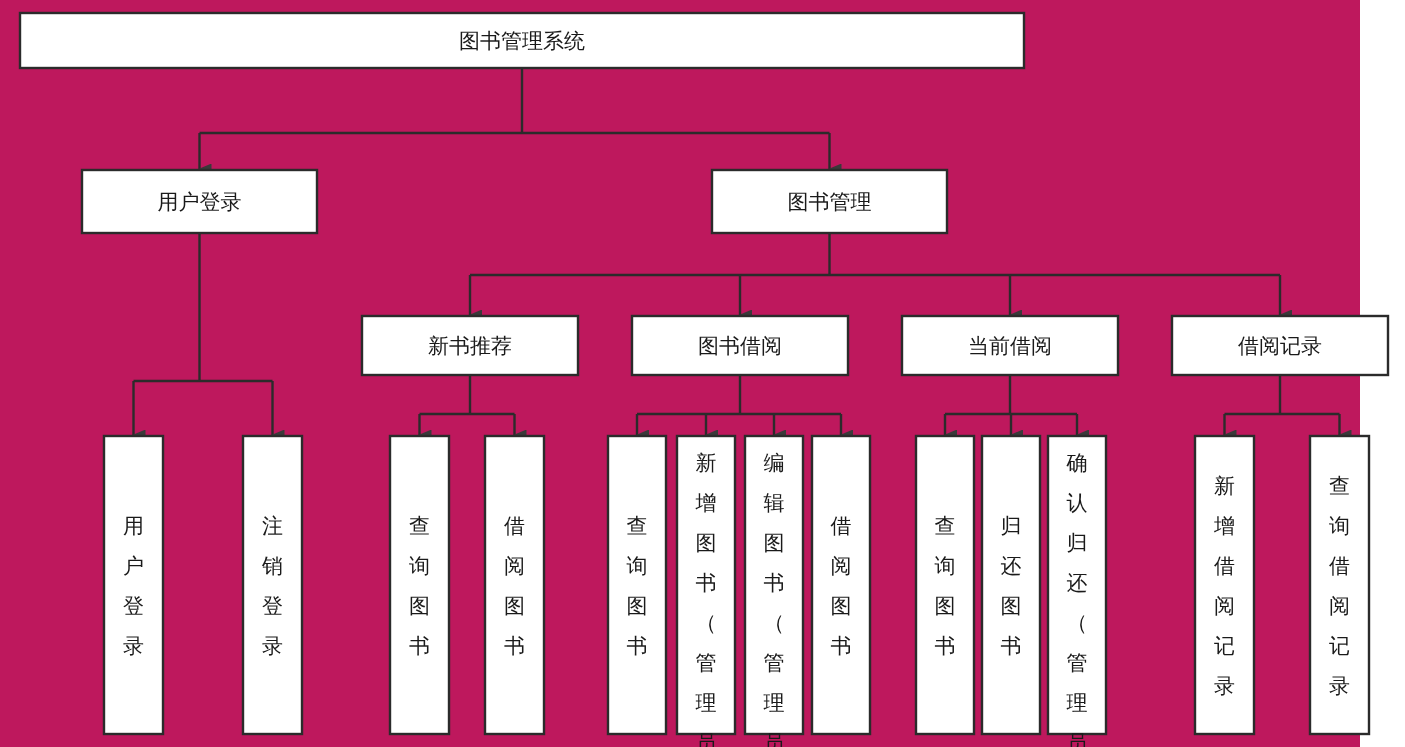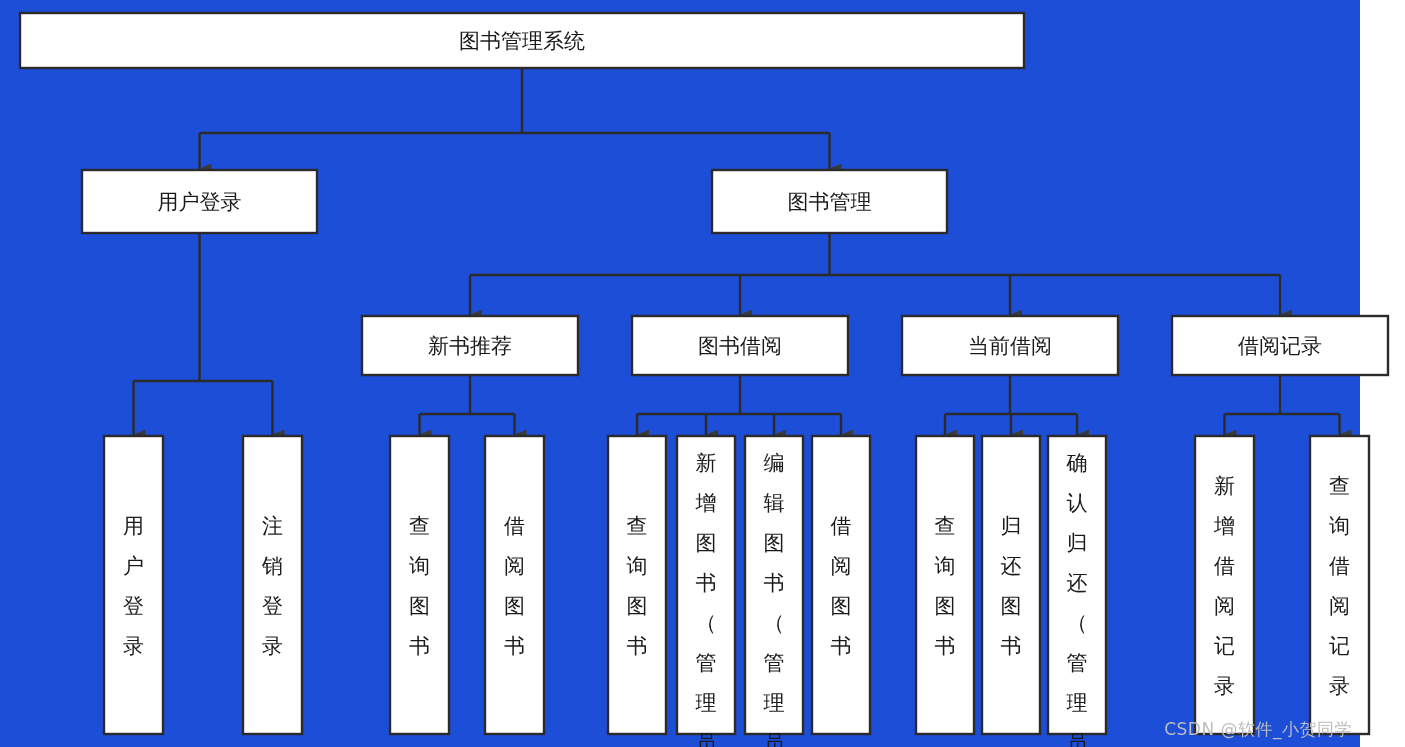--- a/index.html
+++ b/index.html
@@ -10,21 +10,21 @@
   body {
     width: 1405px;
     height: 747px;
     font-family: "DejaVu Sans", "Liberation Sans", sans-serif;
     overflow: hidden;
   }
   #diagram-root {
     position: relative;
     width: 1360px;
     height: 747px;
-    background: #1d4ed8;
+    background: #be185d;
   }
   svg#tree-svg {
     position: absolute;
     left: 0;
     top: 0;
     width: 1405px;
     height: 747px;
   }
   .node-box {
     fill: #ffffff;
@@ -186,14 +186,13 @@
         <g>
           <rect x="1195" y="436" width="59" height="298" class="node-box"></rect>
           <text x="1224.5" y="0" class="vert-label"><tspan x="1224.5" y="487" dominant-baseline="middle">新</tspan><tspan x="1224.5" y="527" dominant-baseline="middle">增</tspan><tspan x="1224.5" y="567" dominant-baseline="middle">借</tspan><tspan x="1224.5" y="607" dominant-baseline="middle">阅</tspan><tspan x="1224.5" y="647" dominant-baseline="middle">记</tspan><tspan x="1224.5" y="687" dominant-baseline="middle">录</tspan></text>
         </g>
         <g>
           <rect x="1310" y="436" width="59" height="298" class="node-box"></rect>
           <text x="1339.5" y="0" class="vert-label"><tspan x="1339.5" y="487" dominant-baseline="middle">查</tspan><tspan x="1339.5" y="527" dominant-baseline="middle">询</tspan><tspan x="1339.5" y="567" dominant-baseline="middle">借</tspan><tspan x="1339.5" y="607" dominant-baseline="middle">阅</tspan><tspan x="1339.5" y="647" dominant-baseline="middle">记</tspan><tspan x="1339.5" y="687" dominant-baseline="middle">录</tspan></text>
         </g>
       </g>
   </svg>
-  <div class="watermark">CSDN @软件_小贺同学</div>
 </div>
 
 </body></html>

